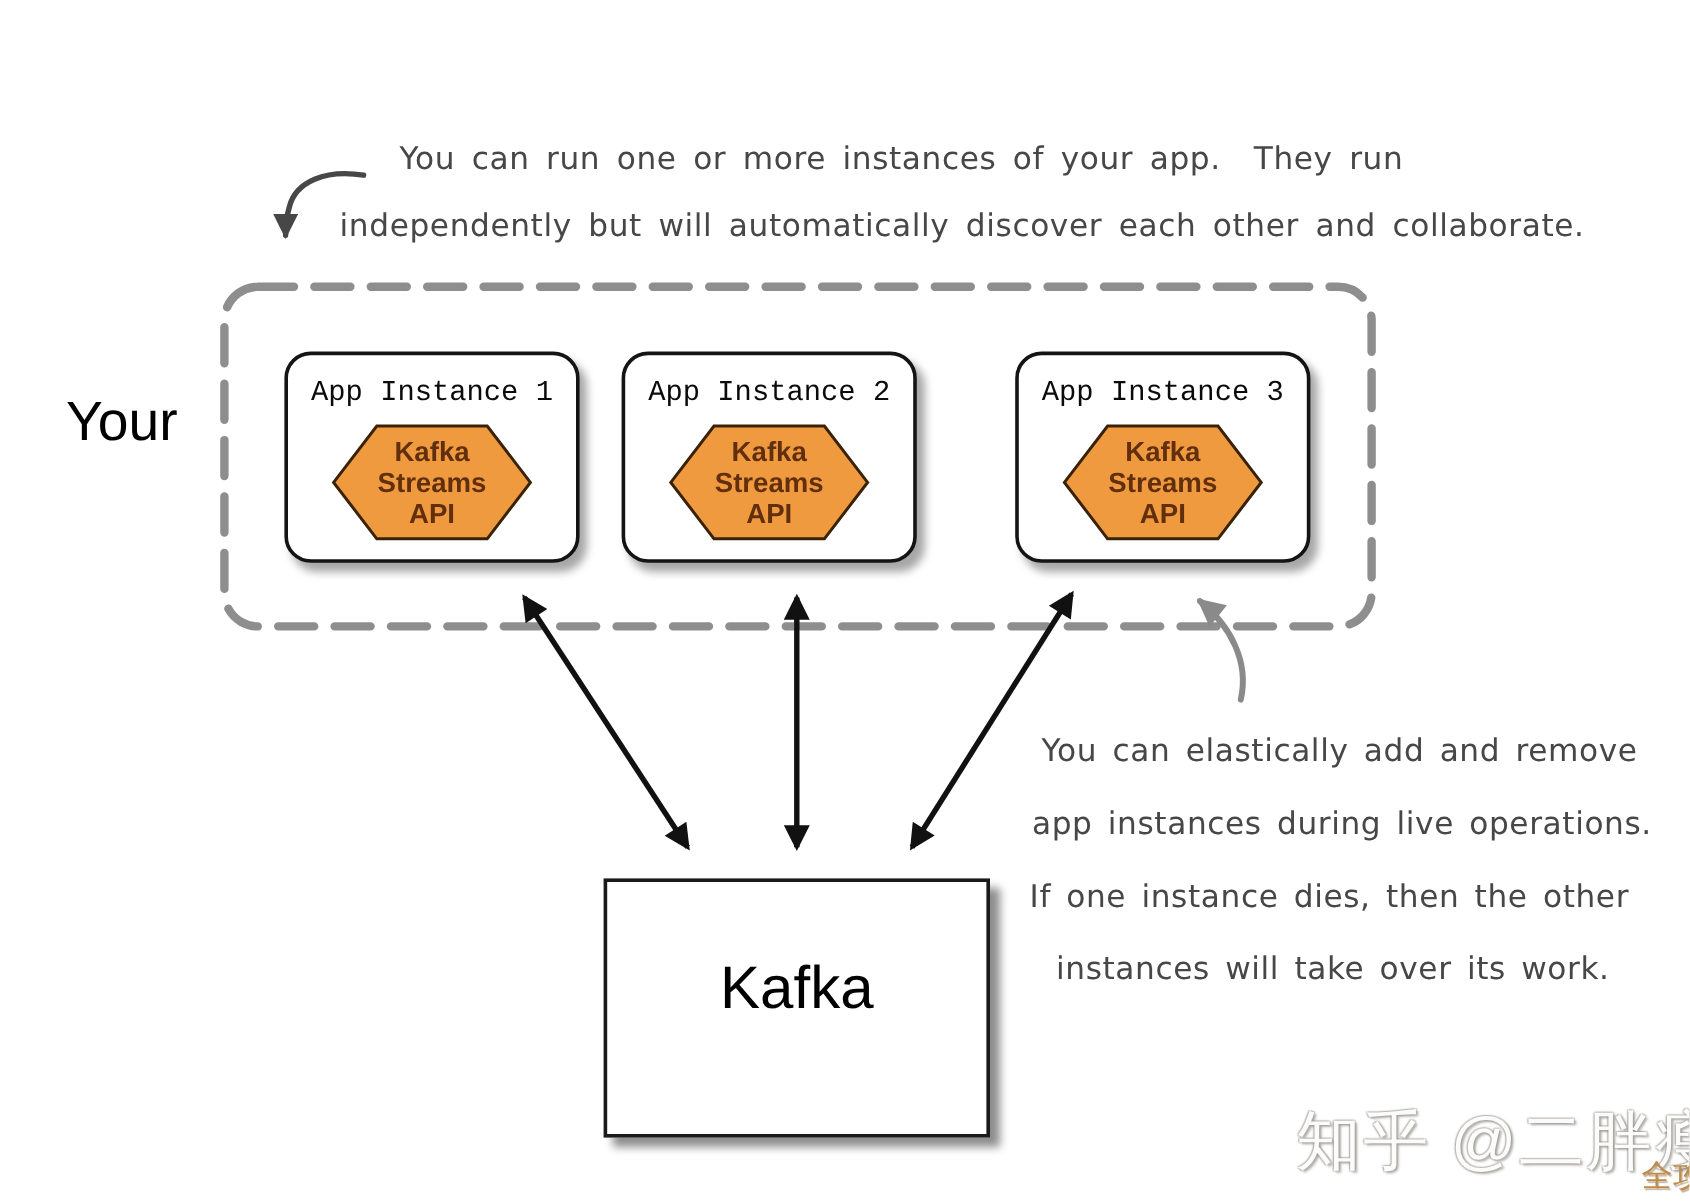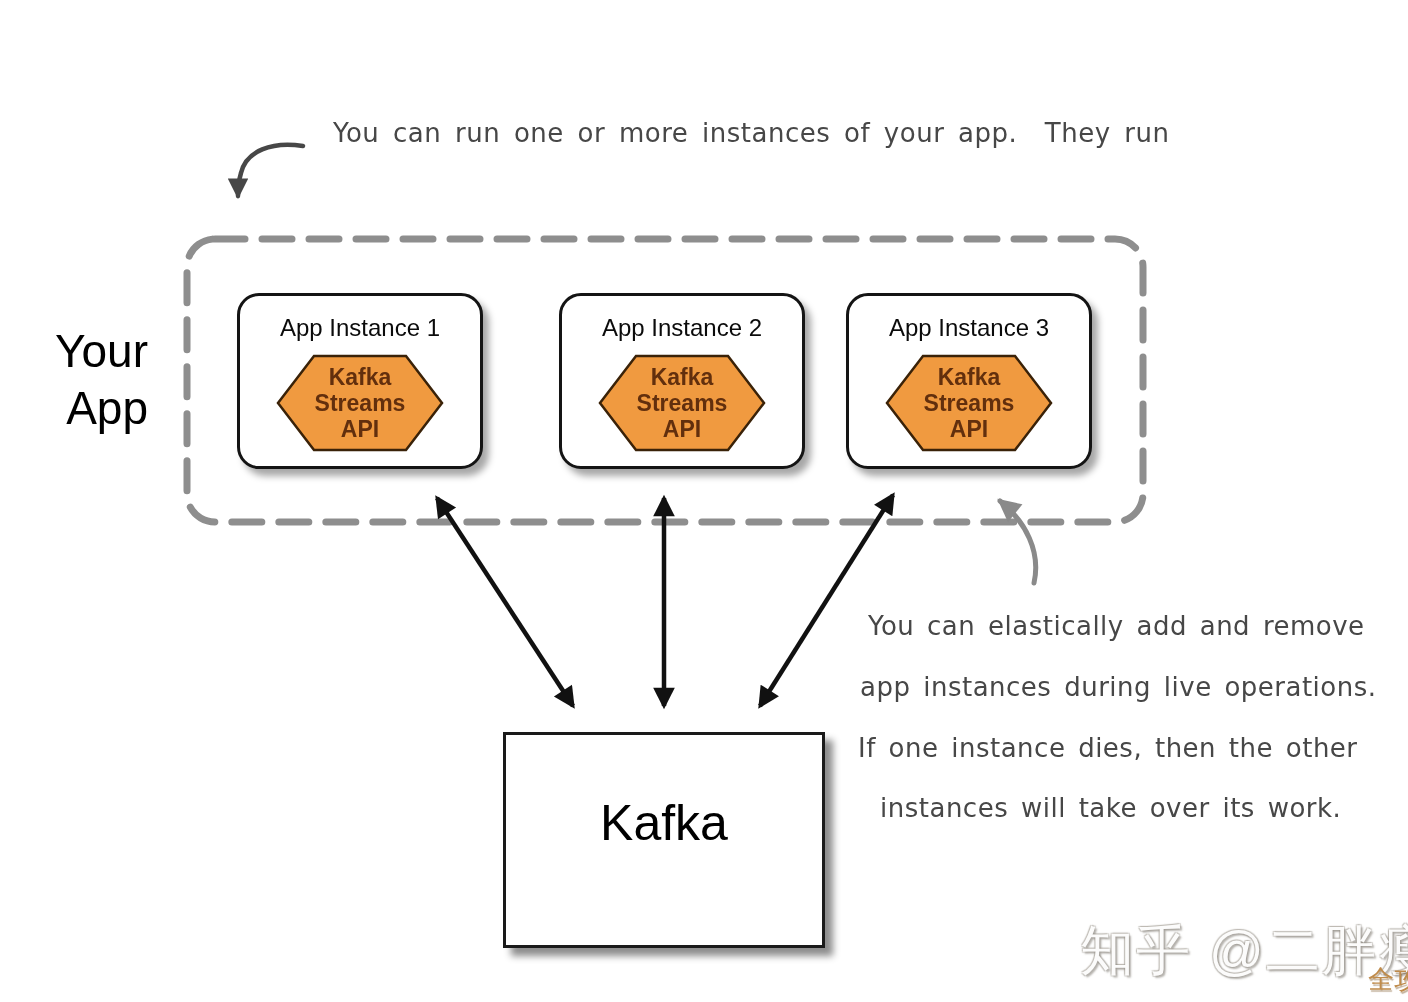--- a/index.html
+++ b/index.html
@@ -43,27 +43,28 @@
     width: 246px;
     height: 176px;
     box-sizing: border-box;
     background: #ffffff;
     border: 3.5px solid #141414;
     border-radius: 22px;
     box-shadow: 6px 7px 7px rgba(0,0,0,0.35);
     z-index: 2;
   }
   .inst-1 { left: 237px; }
-  .inst-2 { left: 559px; }
+  .inst-2 { left: 518px; }
   .inst-3 { left: 846px; }
   .inst-title {
     margin-top: 18px;
     text-align: center;
     font-size: 24px;
     color: #0b0b0b;
+    font-family: Liberation Mono, monospace;
   }
   .hex-wrap {
     position: relative;
     width: 168px;
     height: 98px;
     margin: 12px auto 0;
   }
   .hex-wrap svg { position: absolute; left: 0; top: 0; }
   .hex-label {
     position: absolute;
@@ -147,24 +148,24 @@
     <line x1="664" y1="498" x2="664" y2="706" stroke="var(--arrow-black, #111111)" stroke-width="4.5" marker-start="url(#mh-black)" marker-end="url(#mh-black)"></line>
 
     <line x1="893" y1="495" x2="760" y2="706" stroke="var(--arrow-black, #111111)" stroke-width="4.5" marker-start="url(#mh-black)" marker-end="url(#mh-black)"></line>
 
     <path d="M303,146 C272,141 246,151 241,173 C238,183 238,191 238,196" fill="none" stroke="var(--annotation, #474747)" stroke-width="4.5" stroke-linecap="round" marker-end="url(#mh-dark)"></path>
 
     <path d="M1034,583 C1041,552 1026,522 1000,501" fill="none" stroke="var(--arrow-gray, #8a8a8a)" stroke-width="5" stroke-linecap="round" marker-end="url(#mh-gray)"></path>
   </svg>
 
   <div class="annotation" style="left:333px; top:118px;">You can run one or more instances of your app.  They run</div>
+  <div class="annotation" style="left:283px; top:174px;">independently but will automatically discover each other and collaborate.</div>
 
   <div class="your-app">
     <div>Your</div>
-    <div>App</div>
   </div>
 
   <div class="inst-box inst-1">
     <div class="inst-title">App Instance 1</div>
     <div class="hex-wrap">
       <svg width="168" height="98" viewBox="0 0 168 98">
         <polygon points="38,2 130,2 166,49 130,96 38,96 2,49" fill="var(--hexagon-fill, #F09A40)" stroke="var(--hexagon-border, #3a2208)" stroke-width="2.5"></polygon>
       </svg>
       <div class="hex-label">
         <div>Kafka</div>

